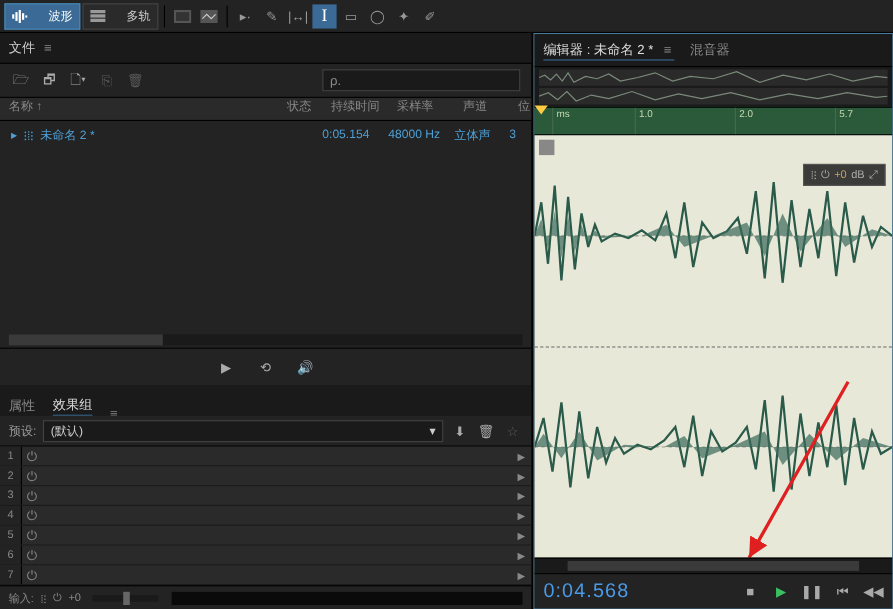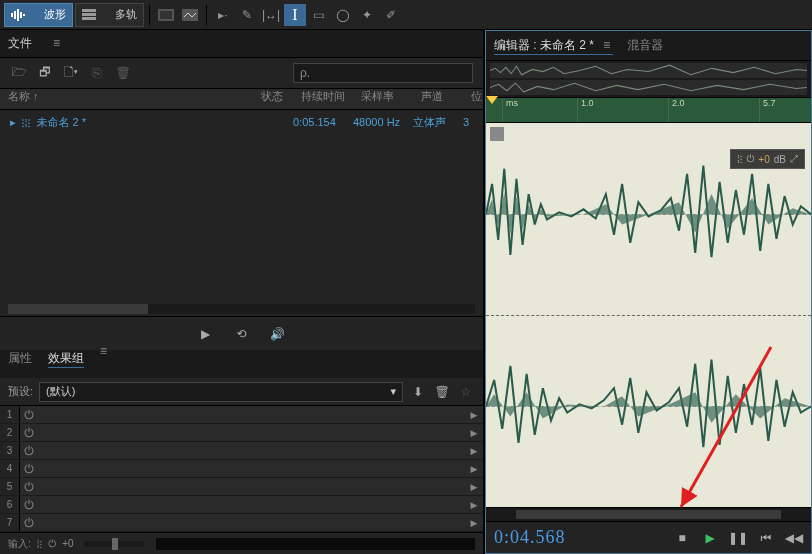--- a/index.html
+++ b/index.html
@@ -7,37 +7,37 @@
 .app{width:812px;height:554px;display:flex;flex-direction:column}
 .topbar{height:30px;background:#232323;border-bottom:1px solid #000;display:flex;align-items:center;padding:0 4px;gap:2px}
 .tab-btn{height:24px;padding:0 6px;display:flex;align-items:center;gap:19px;background:#2a2a2a;border:1px solid #444;font-size:11px;color:#ccc}
 .tab-btn.active{background:#3a6a95;color:#fff;border-color:#4a8ab5}
 .tool-sep{width:1px;height:20px;background:#000;margin:0 3px}
 .tool-ic{width:22px;height:22px;display:flex;align-items:center;justify-content:center;color:#999;font-size:12px}
 .tool-ic.sel{background:#3a6a95;color:#fff}
 .main{flex:1;display:flex;min-height:0}
 .left{width:485px;display:flex;flex-direction:column;background:#232323;border-right:2px solid #000}
 .right{flex:1;display:flex;flex-direction:column;background:#232323;border:1px solid #4a7a9a}
-.panel-hdr{height:28px;background:#1a1a1a;display:flex;align-items:center;padding:0 8px;gap:21px;font-size:12px;color:#999;border-bottom:1px solid #000}
+.panel-hdr{height:28px;background:#1a1a1a;display:flex;align-items:center;padding:0 8px;gap:8px;font-size:12px;color:#999;border-bottom:1px solid #000}
 .panel-hdr .title{color:#ccc}
 .file-tools{height:30px;display:flex;align-items:center;padding:0 10px;gap:8px}
 .ic{width:18px;height:18px;display:flex;align-items:center;justify-content:center;color:#aaa}
 .search{flex:0 0 auto;margin-left:auto;width:180px;height:20px;background:#1a1a1a;border:1px solid #444;display:flex;align-items:center;padding:0 6px;color:#888}
 .cols{height:22px;display:flex;align-items:flex-start;background:#2a2a2a;border-top:1px solid #000;border-bottom:1px solid #000;font-size:11px;color:#888}
 .cols>div{padding:0 8px}
 .c-name{flex:1}
 .c-st{width:40px}.c-dur{width:60px}.c-sr{width:60px}.c-ch{width:50px}.c-bit{width:20px}
 .filelist{flex:1;min-height:0;overflow:hidden}
 .filerow{height:24px;display:flex;align-items:center;font-size:11px}
 .filerow .c-name{color:#4da0d6;display:flex;align-items:center;gap:6px;padding-left:10px}
 .filerow .val{color:#4da0d6}
 .scrollh{height:10px;background:#1a1a1a;margin:2px 8px;position:relative}
 .scrollh::before{content:"";position:absolute;left:0;top:0;width:140px;height:100%;background:#3a3a3a}
 .transport{height:34px;display:flex;align-items:center;justify-content:center;gap:18px;border-top:1px solid #000}
-.tabs-row{height:28px;background:#1a1a1a;display:flex;align-items:flex-start;padding:0 8px;gap:16px;font-size:12px;color:#888}
+.tabs-row{height:28px;background:#1a1a1a;display:flex;align-items:flex-end;padding:0 8px;gap:16px;font-size:12px;color:#888}
 .tabs-row .sel{color:#ddd;border-bottom:1px solid #3a6a95}
 .preset-row{height:28px;display:flex;align-items:center;padding:0 8px;gap:6px;background:#232323;border-bottom:1px solid #000}
 .preset-row .lbl{font-size:11px;color:#999}
 .preset-sel{flex:1;height:20px;background:#1a1a1a;border:1px solid #444;display:flex;align-items:center;padding:0 6px;justify-content:space-between;color:#ccc;font-size:11px}
 .fx-file{height:24px;padding:0 8px;display:flex;align-items:center;font-size:11px;color:#aaa;border-bottom:1px solid #000}
 .fx-slots{}
 .fx-slot{height:18px;display:flex;align-items:center;border-bottom:1px solid #1a1a1a;background:#2a2a2a}
 .fx-slot .n{width:20px;text-align:center;color:#888;font-size:10px;background:#232323;border-right:1px solid #000;height:100%;display:flex;align-items:center;justify-content:center}
 .fx-slot .pwr{width:18px;display:flex;align-items:center;justify-content:center;color:#888}
 .fx-slot .exp{width:18px;margin-left:auto;color:#888;display:flex;align-items:center;justify-content:center;font-size:9px}
@@ -60,21 +60,21 @@
 .level-pill{position:absolute;right:6px;top:26px;height:20px;background:rgba(40,40,40,.9);border:1px solid #555;display:flex;align-items:center;gap:4px;padding:0 6px;font-size:10px;color:#aaa}
 .level-pill .db{color:#c8a060}
 .ch{position:absolute;left:0;right:0;height:50%}
 .ch.top{top:0}.ch.bot{top:50%}
 .mid{position:absolute;left:0;right:0;top:50%;border-top:1px dashed #666}
 .wf{position:absolute;left:0;right:0;top:0;bottom:0}
 .arrow{position:absolute;pointer-events:none}
 .r-scrollh{height:14px;background:#1a1a1a;position:relative;border-top:1px solid #000}
 .r-scrollh::before{content:"";position:absolute;left:30px;top:2px;right:30px;height:9px;background:#3a3a3a}
 .r-bottom{height:32px;background:#232323;display:flex;align-items:center;padding:0 8px;gap:10px;border-top:1px solid #000}
-.timecode{font-family:Liberation Serif, serif;font-size:18px;color:#4a9ae8;letter-spacing:1px}
+.timecode{font-family:Liberation Sans, sans-serif;font-size:18px;color:#4a9ae8;letter-spacing:1px}
 .r-trans{margin-left:auto;display:flex;align-items:center;gap:10px}
 .play-ic{color:#3ac060}
 .burger{display:inline-block;width:10px;line-height:3px;color:#888}
 svg{display:block}
 </style>
 </head>
 <body>
 
 <div class="app">
 

